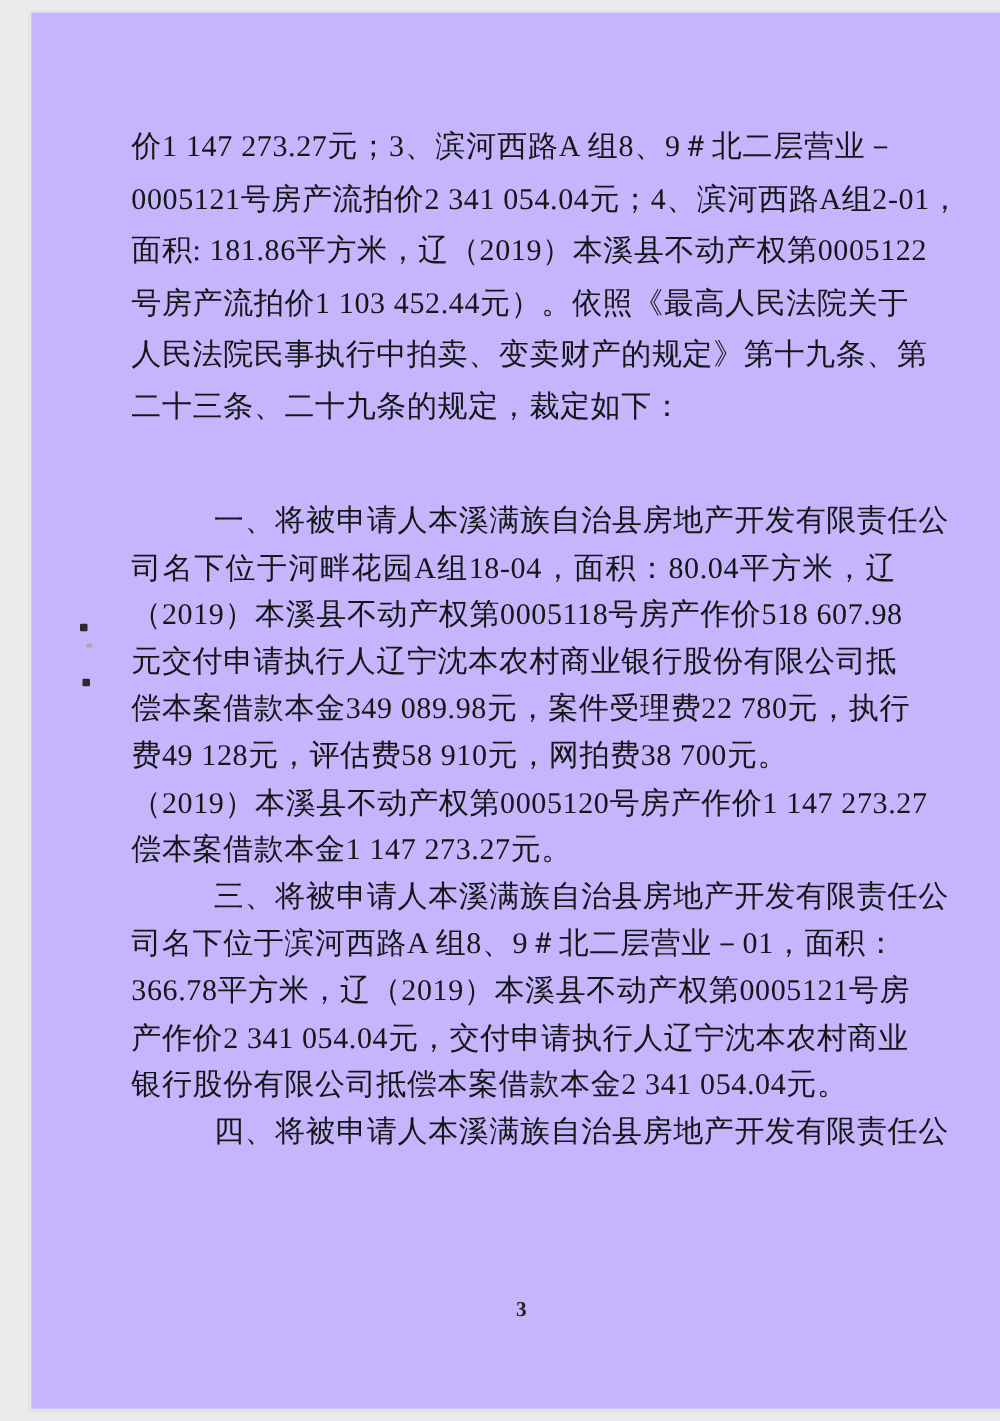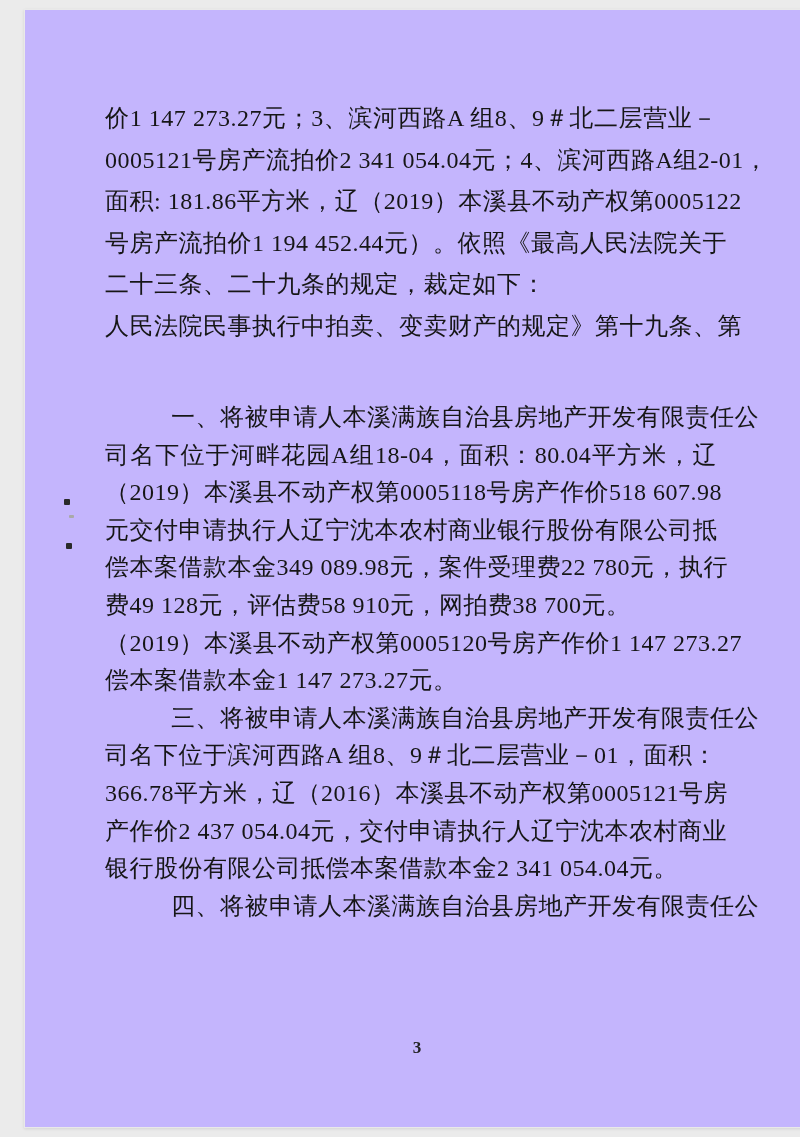--- a/index.html
+++ b/index.html
@@ -57,38 +57,38 @@
 </style>
 </head>
 <body>
 
 <div class="page">
 
   <div class="text-block" id="block-upper">
     <div class="ln">价1 147 273.27元；3、滨河西路A 组8、9＃北二层营业－</div>
     <div class="ln">0005121号房产流拍价2 341 054.04元；4、滨河西路A组2-01，</div>
     <div class="ln">面积: 181.86平方米，辽（2019）本溪县不动产权第0005122</div>
-    <div class="ln">号房产流拍价1 194 452.44元）。依照《最高人民法院关于</div>
+    <div class="ln">号房产流拍价1 103 452.44元）。依照《最高人民法院关于</div>
+    <div class="ln">人民法院民事执行中拍卖、变卖财产的规定》第十九条、第</div>
     <div class="ln short">二十三条、二十九条的规定，裁定如下：</div>
-    <div class="ln">人民法院民事执行中拍卖、变卖财产的规定》第十九条、第</div>
   </div>
 
   <div class="text-block" id="block-lower">
     <div class="ln indent">一、将被申请人本溪满族自治县房地产开发有限责任公</div>
     <div class="ln">司名下位于河畔花园A组18-04，面积：80.04平方米，辽</div>
     <div class="ln">（2019）本溪县不动产权第0005118号房产作价518 607.98</div>
     <div class="ln">元交付申请执行人辽宁沈本农村商业银行股份有限公司抵</div>
     <div class="ln">偿本案借款本金349 089.98元，案件受理费22 780元，执行</div>
     <div class="ln short">费49 128元，评估费58 910元，网拍费38 700元。</div>
     <div class="ln">（2019）本溪县不动产权第0005120号房产作价1 147 273.27</div>
     <div class="ln short">偿本案借款本金1 147 273.27元。</div>
     <div class="ln indent">三、将被申请人本溪满族自治县房地产开发有限责任公</div>
     <div class="ln">司名下位于滨河西路A 组8、9＃北二层营业－01，面积：</div>
-    <div class="ln">366.78平方米，辽（2016）本溪县不动产权第0005121号房</div>
-    <div class="ln">产作价2 437 054.04元，交付申请执行人辽宁沈本农村商业</div>
+    <div class="ln">366.78平方米，辽（2019）本溪县不动产权第0005121号房</div>
+    <div class="ln">产作价2 341 054.04元，交付申请执行人辽宁沈本农村商业</div>
     <div class="ln short">银行股份有限公司抵偿本案借款本金2 341 054.04元。</div>
     <div class="ln indent">四、将被申请人本溪满族自治县房地产开发有限责任公</div>
   </div>
 
   <div class="scan-dot" id="dot1"></div>
   <div class="scan-dot" id="dot2"></div>
   <div class="scan-dot" id="dot3"></div>
 
   <div class="page-number">3</div>
 

